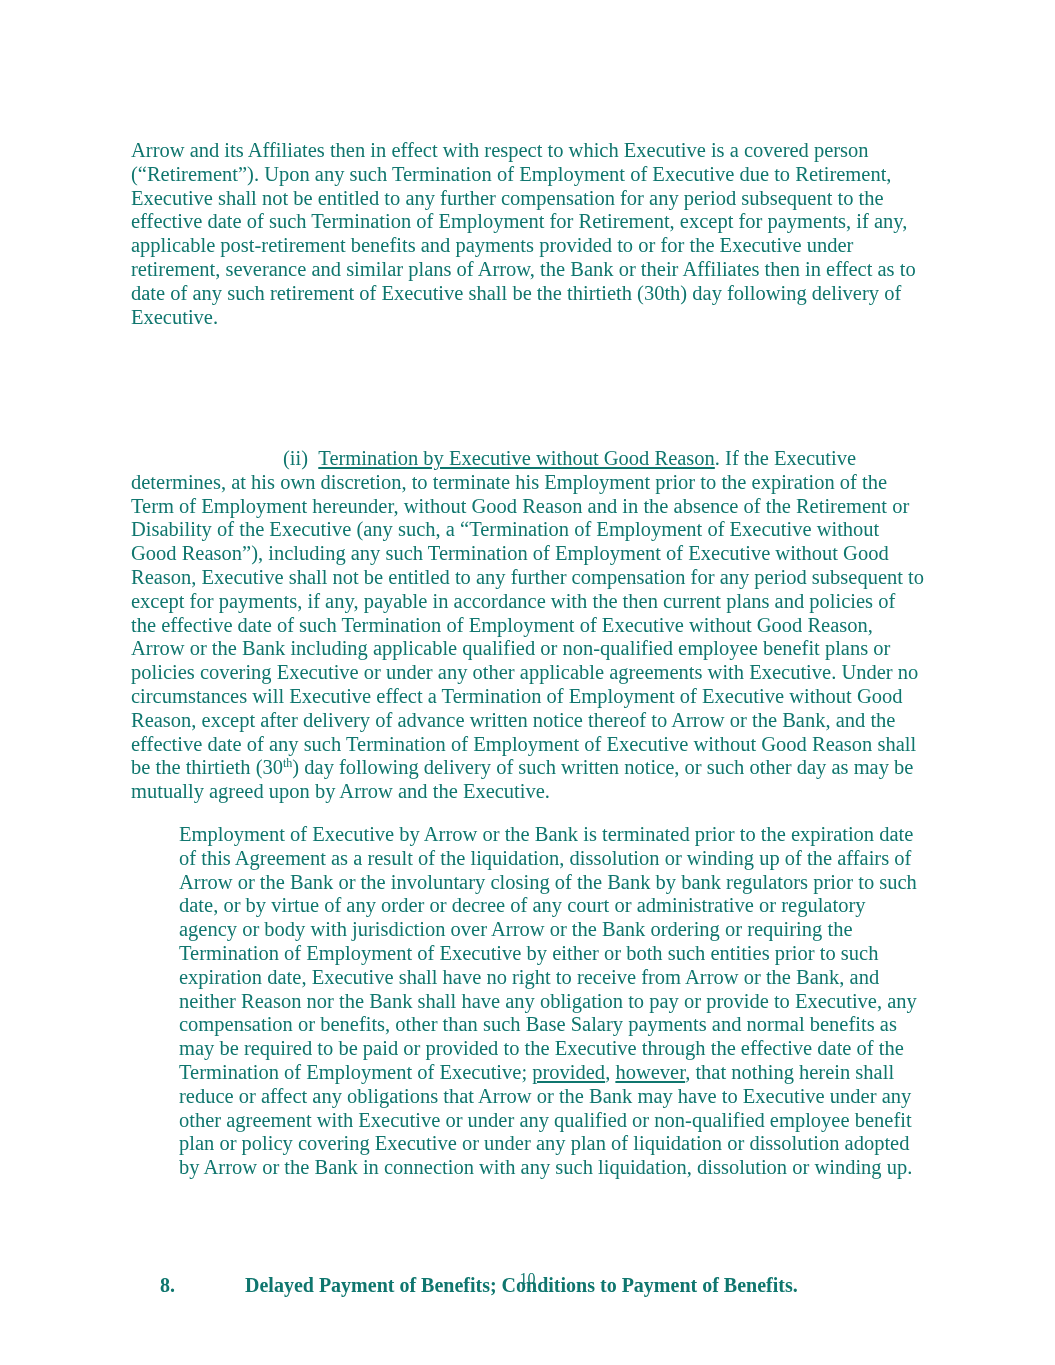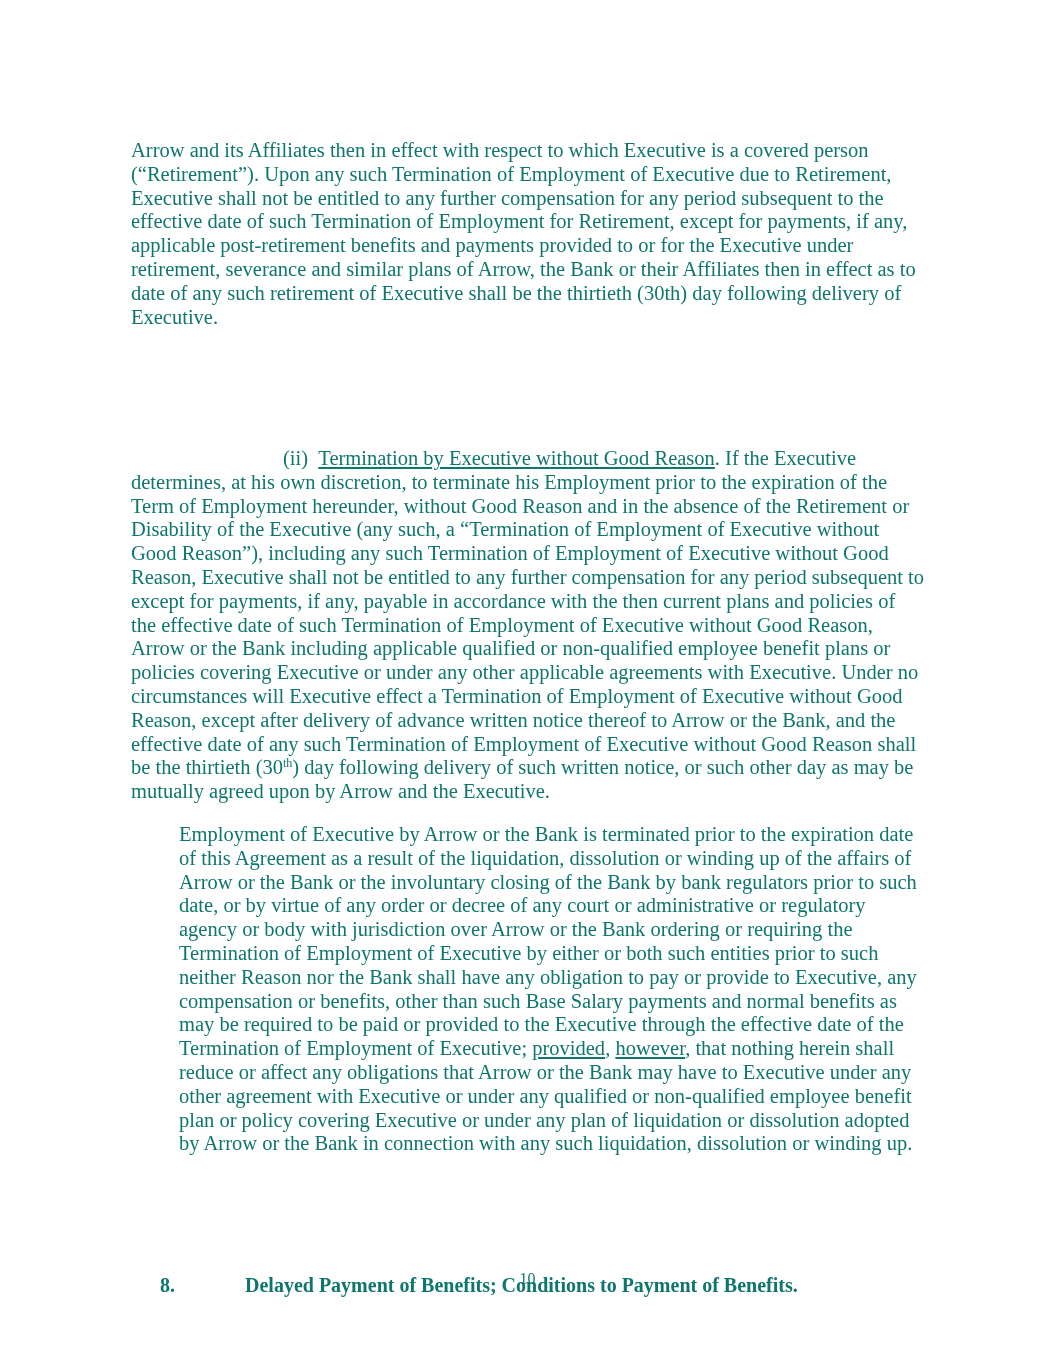--- a/index.html
+++ b/index.html
@@ -63,20 +63,21 @@
     <span class="line">mutually agreed upon by Arrow and the Executive.</span>
   </div>
 
   <div class="para p3">
     <span class="line">Employment of Executive by Arrow or the Bank is terminated prior to the expiration date</span>
     <span class="line">of this Agreement as a result of the liquidation, dissolution or winding up of the affairs of</span>
     <span class="line">Arrow or the Bank or the involuntary closing of the Bank by bank regulators prior to such</span>
     <span class="line">date, or by virtue of any order or decree of any court or administrative or regulatory</span>
     <span class="line">agency or body with jurisdiction over Arrow or the Bank ordering or requiring the</span>
     <span class="line">Termination of Employment of Executive by either or both such entities prior to such</span>
+    <span class="line">expiration date, Executive shall have no right to receive from Arrow or the Bank, and</span>
     <span class="line">neither Reason nor the Bank shall have any obligation to pay or provide to Executive, any</span>
     <span class="line">compensation or benefits, other than such Base Salary payments and normal benefits as</span>
     <span class="line">may be required to be paid or provided to the Executive through the effective date of the</span>
     <span class="line"><span>Termination of Employment of Executive; </span><span class="u">provided</span><span>, </span><span class="u">however</span><span>, that nothing herein shall</span></span>
     <span class="line">reduce or affect any obligations that Arrow or the Bank may have to Executive under any</span>
     <span class="line">other agreement with Executive or under any qualified or non-qualified employee benefit</span>
     <span class="line">plan or policy covering Executive or under any plan of liquidation or dissolution adopted</span>
     <span class="line">by Arrow or the Bank in connection with any such liquidation, dissolution or winding up.</span>
   </div>
 

